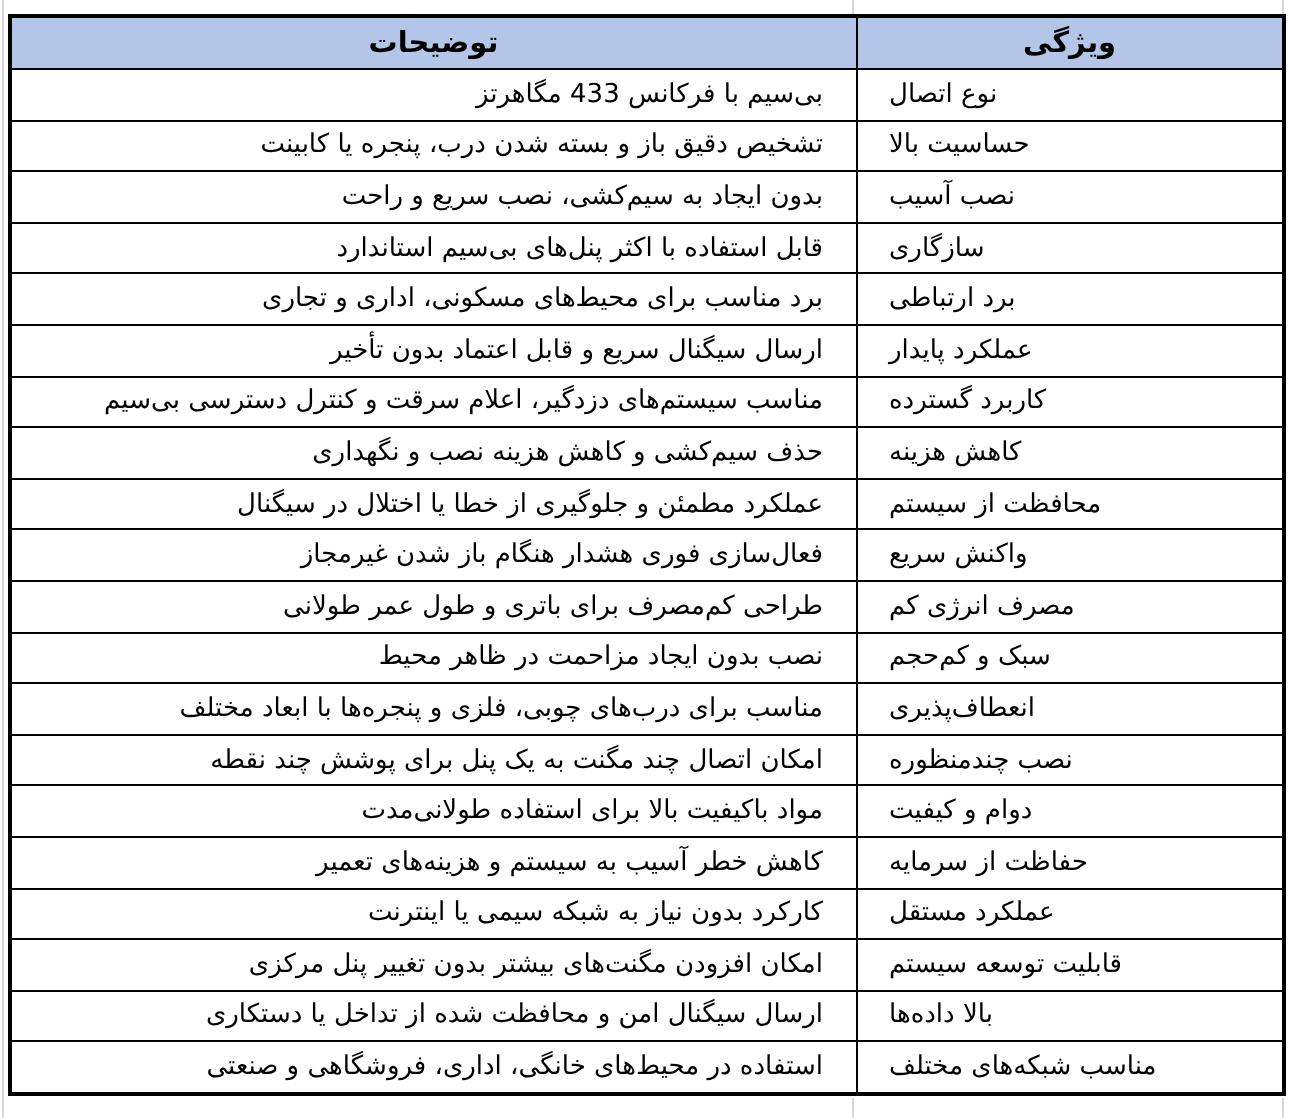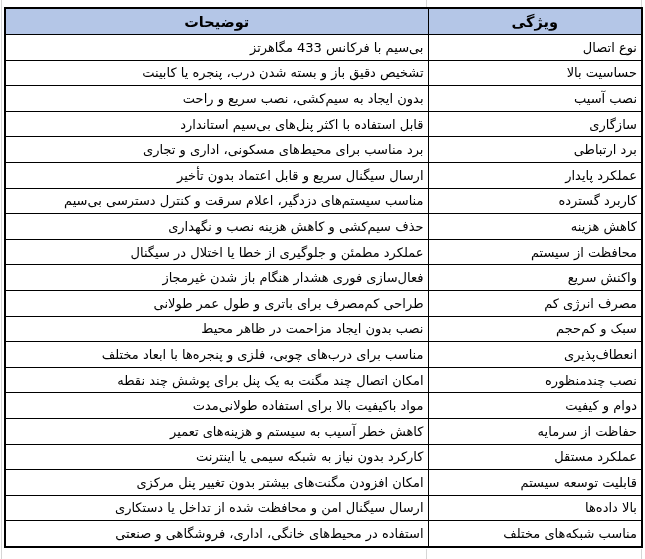--- a/index.html
+++ b/index.html
@@ -22,33 +22,33 @@
     position:absolute;left:4px;top:7px;
     width:637px;height:541px;
     border-collapse:collapse;table-layout:fixed;
     direction:rtl;
     border:2px solid var(--border,#000);
   }
   col.c-feature{width:214px;}
   col.c-desc{width:423px;}
   th,td{
     border:1.5px solid var(--border,#000);
-    padding:0 4px;
+    padding:0 16px;
     color:#000;
     overflow:hidden;
     white-space:nowrap;
     vertical-align:middle;
   }
   thead th{
     background:var(--header-bg,#b4c6e7);
     font-weight:700;font-size:14.5px;
     text-align:center;height:25px;
   }
   tbody td{height:24.2px;font-size:13px;}
-  td.cell-feature{text-align:right;}
+  td.cell-feature{text-align:left;}
   td.cell-desc{}
 </style>
 </head>
 <body>
 
 <div class="canvas">
   <div class="gridline gl-left"></div>
   <div class="gridline gl-top-mid"></div>
   <div class="gridline gl-top-right"></div>
   <div class="gridline gl-bot-mid"></div>

